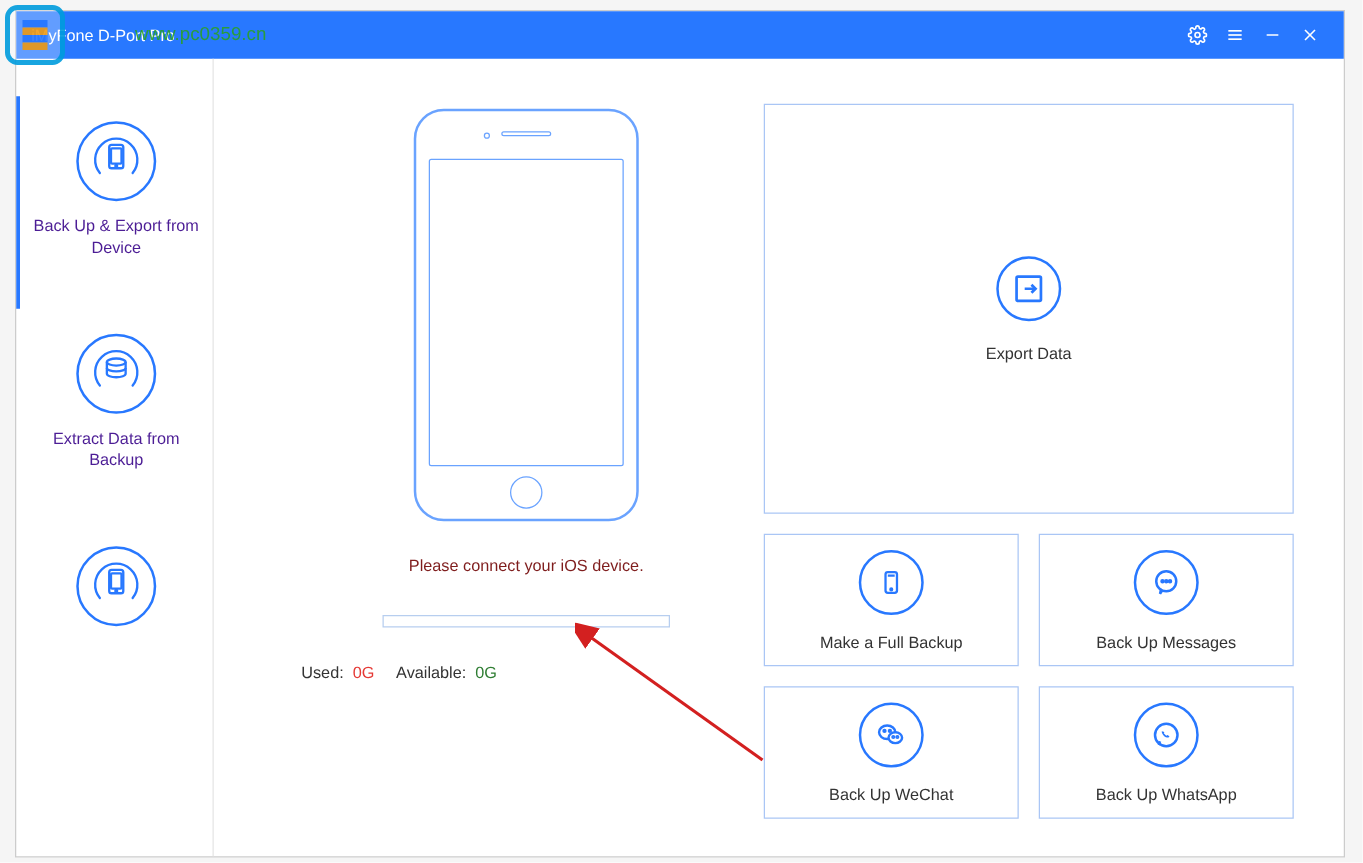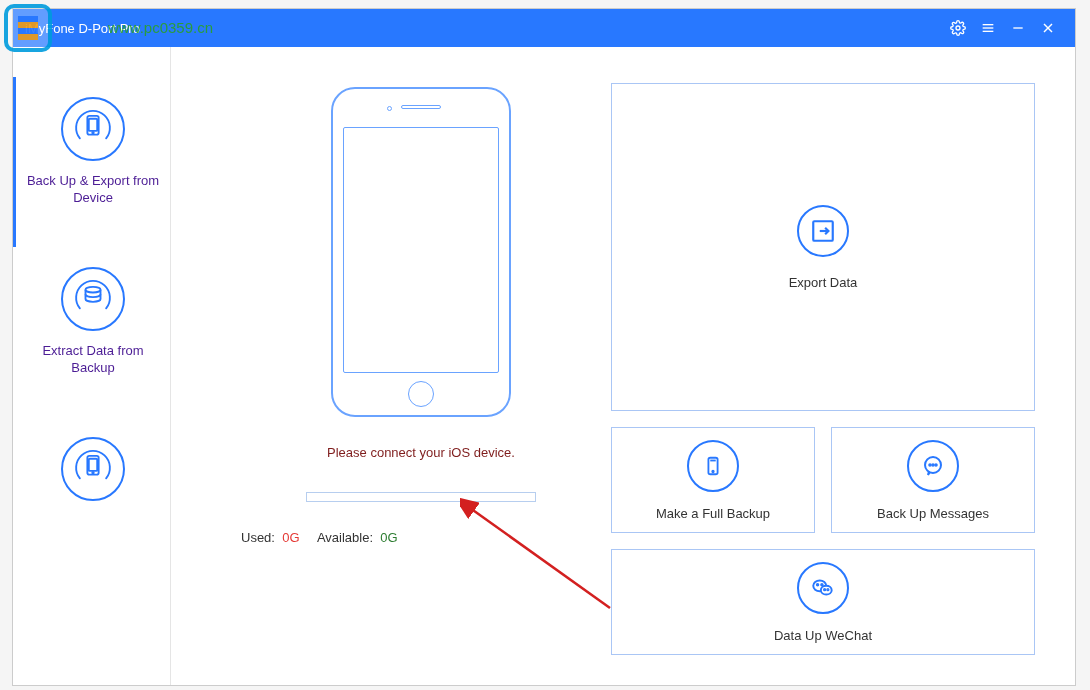--- a/index.html
+++ b/index.html
@@ -192,21 +192,31 @@
             <div class="card-icon">
               <svg width="26" height="26" viewBox="0 0 24 24" fill="none" stroke="#2878ff" stroke-width="1.8">
                   <ellipse cx="9" cy="10" rx="6" ry="5"></ellipse>
                   <ellipse cx="15" cy="14" rx="5" ry="4" fill="#fff"></ellipse>
                   <circle cx="7" cy="9" r="0.7" fill="#2878ff"></circle>
                   <circle cx="11" cy="9" r="0.7" fill="#2878ff"></circle>
                   <circle cx="13.5" cy="13.5" r="0.6" fill="#2878ff"></circle>
                   <circle cx="16.5" cy="13.5" r="0.6" fill="#2878ff"></circle>
                 </svg>
             </div>
-            <div class="card-label">Data Up WeChat</div>
+            <div class="card-label">Back Up WeChat</div>
+          </div>
+          <div class="card small">
+            <div class="card-icon">
+              <svg width="24" height="24" viewBox="0 0 24 24" fill="none" stroke="#2878ff" stroke-width="2">
+                  <circle cx="12" cy="12" r="9"></circle>
+                  <path d="M8.5 9c0 0-.5 1 1 3s3 2 4 2c.5 0 1-.5 1-1l-1.5-1-1 .5-2-2 .5-1z" fill="#2878ff" stroke="none"></path>
+                  <path d="M6 20l1-3"></path>
+                </svg>
+            </div>
+            <div class="card-label">Back Up WhatsApp</div>
           </div>
         </div>
 
       </div>
 
     </div>
 
   </div>
 </div>
 

